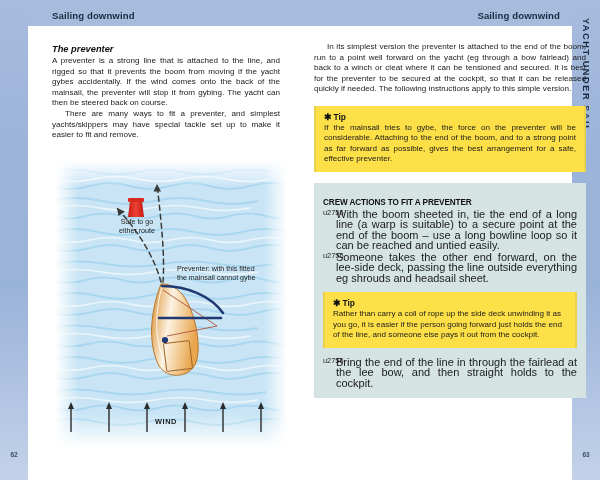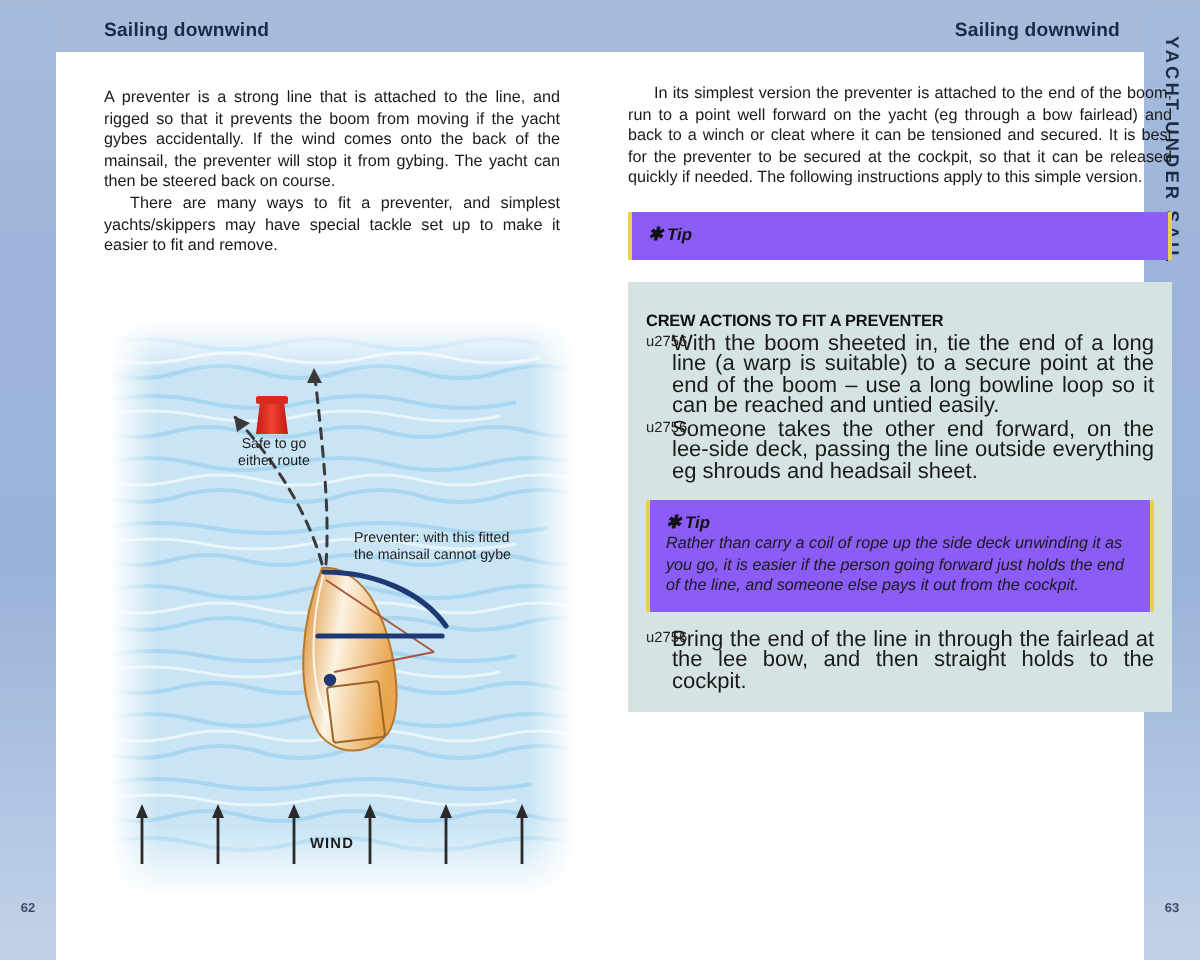--- a/index.html
+++ b/index.html
@@ -101,26 +101,25 @@
     position: absolute;
     left: 27px; top: 130px;
     width: 232px; height: 288px;
   }
   .figure svg { display: block; width: 100%; height: 100%; }
 
   
   .col-right { position: absolute; left: 14px; top: 12px; width: 272px; }
 
   .tipbox {
-    background: #8b5cf6;
+    background: #fde047;
     border-left: 2.5px solid #e8d24a;
     border-right: 2.5px solid #e8d24a;
     padding: 6px 8px 7px 8px;
     margin-top: 11px;
-    font-style: italic;
   }
   .tip-title {
     font-size: 8.4px;
     font-weight: bold;
     color: #111;
     margin-bottom: 1px;
   }
   .tip-title .star { font-size: 9px; margin-right: 2px; }
   .tipbox p {
     font-size: 8.1px;
@@ -176,20 +175,21 @@
     <div class="folio">63</div>
   </div>
 
   <div class="page left">
     <div class="header-band">
       <div class="running-head">Sailing downwind</div>
     </div>
 
     <div class="content">
       <div class="col-left">
+        <div class="sub-head">The preventer</div>
         <p class="body">A preventer is a strong line that is attached to the line, and rigged so that it prevents the boom from moving if the yacht gybes accidentally. If the wind comes onto the back of the mainsail, the preventer will stop it from gybing. The yacht can then be steered back on course.</p>
         <p class="body indent">There are many ways to fit a preventer, and simplest yachts/skippers may have special tackle set up to make it easier to fit and remove.</p>
       </div>
 
       <div class="figure">
         <svg viewBox="0 0 232 288" xmlns="http://www.w3.org/2000/svg">
           <defs>
             <linearGradient id="waterFade" x1="0" y1="0" x2="1" y2="0">
               <stop offset="0" stop-color="#ffffff" stop-opacity="1"></stop>
               <stop offset="0.10" stop-color="#ffffff" stop-opacity="0"></stop>
@@ -322,20 +322,21 @@
 
     <div class="content">
       <div class="col-right">
 
         <p class="body indent">In its simplest version the preventer is attached to the end of the boom, run to a point well forward on the yacht (eg through a bow fairlead) and back to a winch or cleat where it can be tensioned and secured. It is best for the preventer to be secured at the cockpit, so that it can be released quickly if needed. The following instructions apply to this simple version.</p>
 
         <div class="tipbox">
           <div class="tip-title">
             <span class="star">✱</span><span>Tip</span>
           </div>
+          <p>If the mainsail tries to gybe, the force on the preventer will be considerable. Attaching to the end of the boom, and to a strong point as far forward as possible, gives the best arrangement for a safe, effective preventer.</p>
         </div>
 
         <div class="crewbox">
           <div class="crew-title">CREW ACTIONS TO FIT A PREVENTER</div>
 
           <ul class="crew-list">
             <li>With the boom sheeted in, tie the end of a long line (a warp is suitable) to a secure point at the end of the boom – use a long bowline loop so it can be reached and untied easily.</li>
             <li>Someone takes the other end forward, on the lee-side deck, passing the line outside everything eg shrouds and headsail sheet.</li>
           </ul>
 

